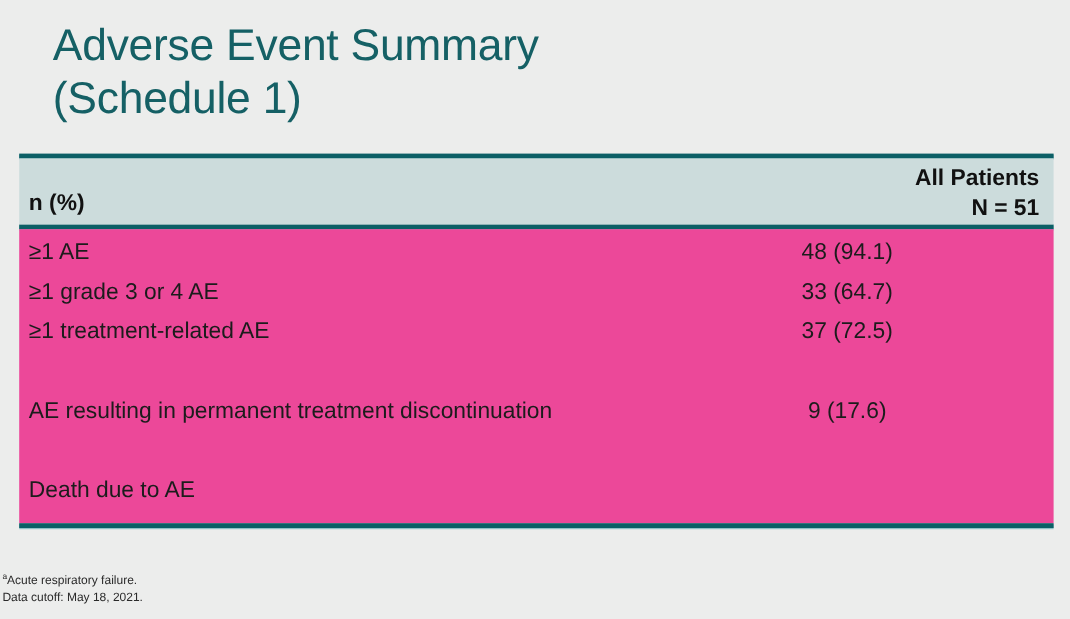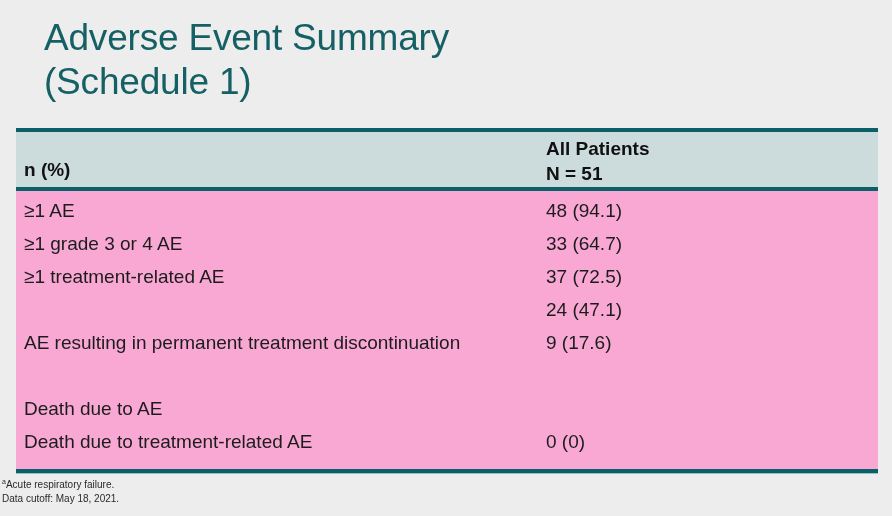--- a/index.html
+++ b/index.html
@@ -65,51 +65,52 @@
     bottom: 6px;
     font-size: 19px;
     font-weight: bold;
     color: #111;
   }
   .th-right {
     position: absolute;
     left: 530px;
     width: 320px;
     top: 4px;
-    text-align: left;
+    text-align: right;
     font-size: 19px;
     font-weight: bold;
     color: #111;
     line-height: 1.32;
   }
   .th-right .th-line { display: block; }
 
   
   .tbody {
-    background: #f9a8d4;
+    background: #ec4899;
     padding-top: 6px;
     padding-bottom: 8px;
   }
   .trow {
     height: 33px;
     position: relative;
   }
   .td-label {
     position: absolute;
     left: 8px;
     top: 3px;
     font-size: 19px;
     color: #1c1c1c;
     white-space: nowrap;
   }
   .td-value {
     position: absolute;
     left: 530px;
     width: 320px;
     top: 3px;
+    text-align: center;
     font-size: 19px;
     color: #1c1c1c;
     white-space: nowrap;
   }
   .sup {
     font-size: 11px;
     vertical-align: super;
     line-height: 0;
   }
 
@@ -156,34 +157,29 @@
       </div>
       <div class="trow">
         <div class="td-label">≥1 grade 3 or 4 AE</div>
         <div class="td-value"><span>33 (64.7)</span></div>
       </div>
       <div class="trow">
         <div class="td-label">≥1 treatment-related AE</div>
         <div class="td-value"><span>37 (72.5)</span></div>
       </div>
       <div class="trow">
-        <div class="td-value"><span>24 (47.1)</span></div>
       </div>
       <div class="trow">
         <div class="td-label">AE resulting in permanent treatment discontinuation</div>
         <div class="td-value"><span>9 (17.6)</span></div>
       </div>
       <div class="trow">
       </div>
       <div class="trow">
         <div class="td-label">Death due to AE</div>
-      </div>
-      <div class="trow">
-        <div class="td-label">Death due to treatment-related AE</div>
-        <div class="td-value"><span>0 (0)</span></div>
       </div>
     </div>
 
   <div class="rule-bottom"></div>
 </div>
 
 <div id="footnotes">
   <div>
     <span class="fn-sup">a</span><span>Acute respiratory failure.</span>
   </div>

